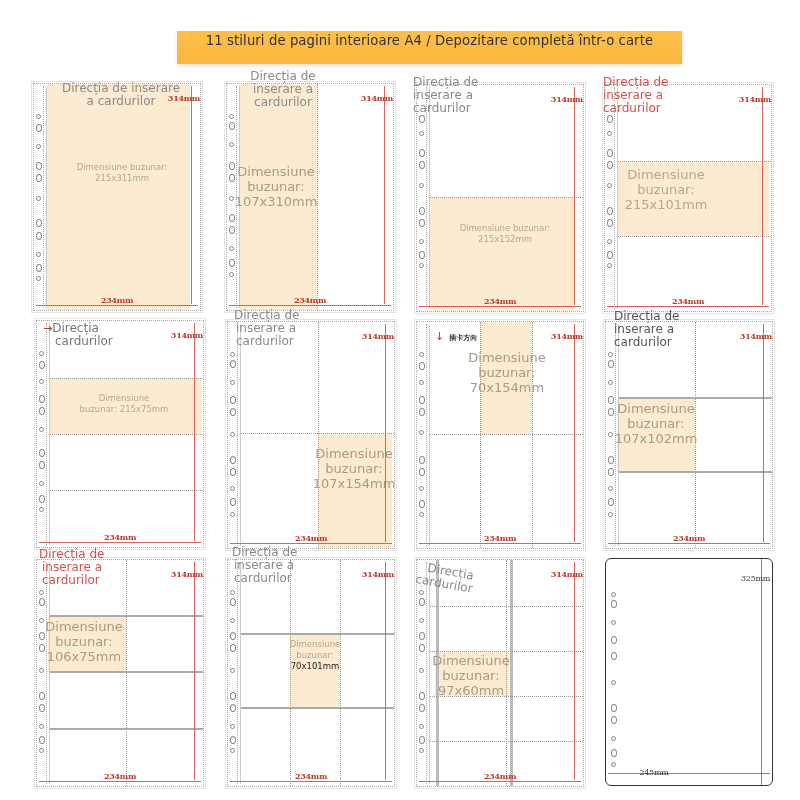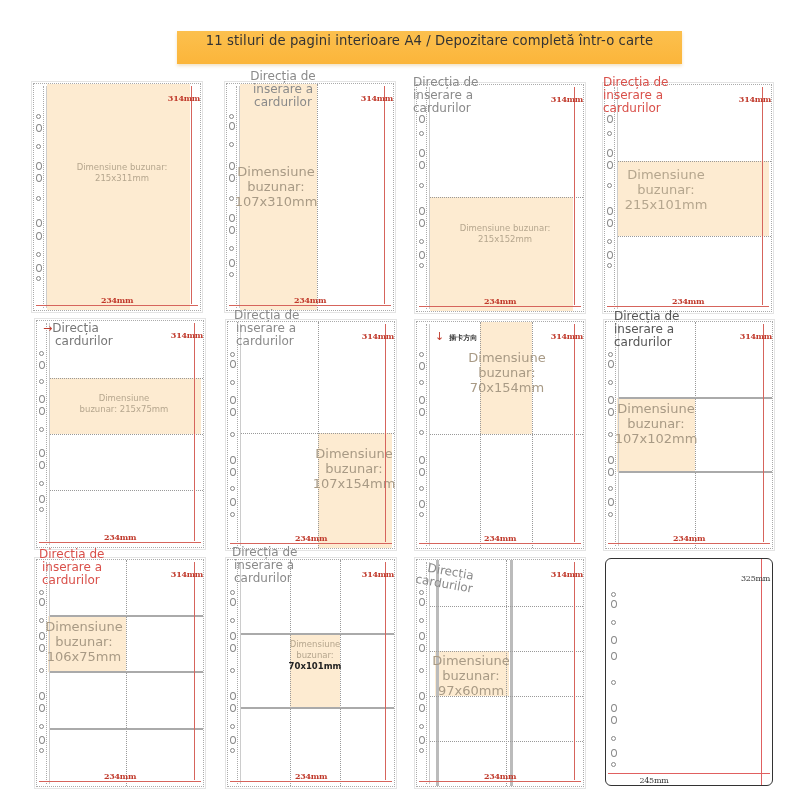--- a/index.html
+++ b/index.html
@@ -94,20 +94,23 @@
       <div class="hole" style="top:30px"></div>
     <div class="hole tall" style="top:48px"></div>
       <div class="hole tall" style="top:60px"></div>
       <div class="hole" style="top:82px"></div>
     <div class="hole tall" style="top:105px"></div>
       <div class="hole tall" style="top:118px"></div>
       <div class="hole" style="top:138px"></div>
     <div class="hole tall" style="top:150px"></div>
       <div class="hole" style="top:162px"></div>
   </div>
+  <div class="dir" style="left:22px; top:-2px; width:130px;">
+    <span>Direcția de</span><span> inserare</span><br><span>a </span><span>cardurilor</span>
+  </div>
   <div class="size small" style="left:20px; right:10px; top:78px;">
     <div>Dimensiune buzunar:</div>
       <div>215x311mm</div>
   </div>
   <div class="dim-v"></div>
   <div class="dim-label-v">314mm</div>
   <div class="dim-h"></div>
   <div class="dim-label-h">234mm</div>
 </div>
 
@@ -401,21 +404,21 @@
       <div class="hole" style="top:158px"></div>
   </div>
   <div class="dir" style="left:4px; top:-14px; width:80px; text-align:left;">
     <div>Direcția de</div>
       <div style="padding-left:2px;">inserare a</div>
       <div style="padding-left:2px;">cardurilor</div>
   </div>
   <div class="size small" style="left:58px; width:58px; top:79px;">
     <div>Dimensiune</div>
       <div>buzunar:</div>
-      <div style="color:#222;font-weight:bold;">70x101mm</div>
+      <div style="color:#222;">70x101mm</div>
   </div>
   <div class="dim-v"></div>
   <div class="dim-label-v">314mm</div>
   <div class="dim-h"></div>
   <div class="dim-label-h">234mm</div>
 </div>
 
 <div class="panel" style="left:416px; top:559px;">
   <div class="pocket" style="left:18px; top:91px; width:74px; height:45px;"></div>
   <div class="vline thick" style="left:19px;"></div>
@@ -464,14 +467,14 @@
       <div class="hole" style="top:88px"></div>
     <div class="hole tall" style="top:112px"></div>
       <div class="hole tall" style="top:124px"></div>
       <div class="hole" style="top:144px"></div>
     <div class="hole tall" style="top:157px"></div>
       <div class="hole" style="top:170px"></div>
   </div>
   <div class="dim-v" style="right:10px; top:0; bottom:0;"></div>
   <div class="dim-label-v" style="right:2px; top:15px;">325mm</div>
   <div class="dim-h" style="bottom:11px;"></div>
-  <div class="dim-label-h" style="bottom:0; left:-70px;margin-top:25px;">245mm</div>
+  <div class="dim-label-h" style="bottom:8px; left:-70px;margin-top:25px;">245mm</div>
 </div>
 
 </body></html>

